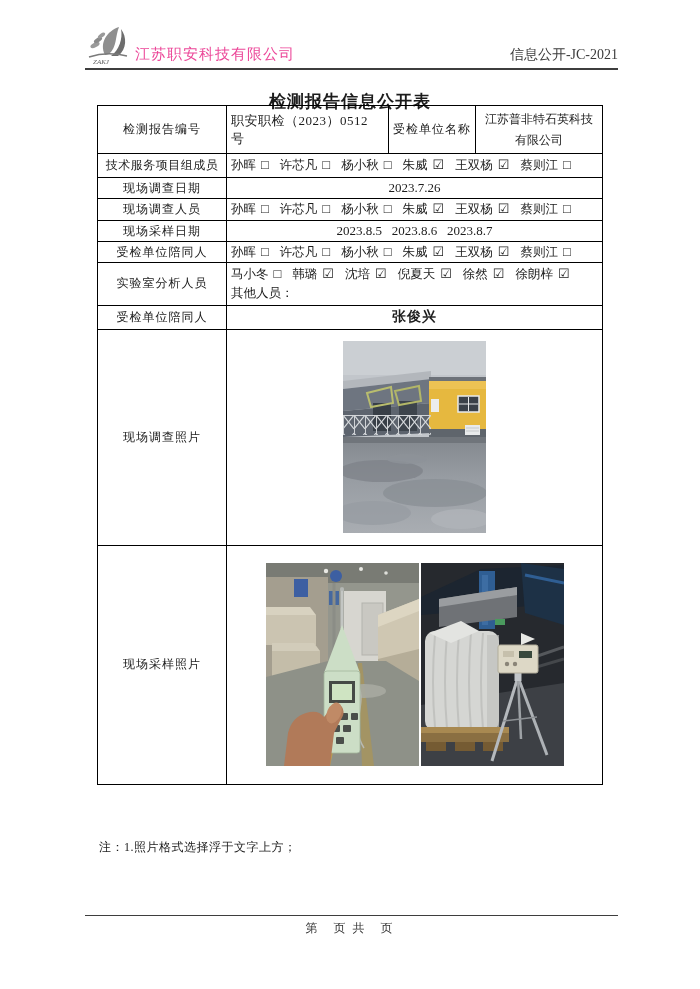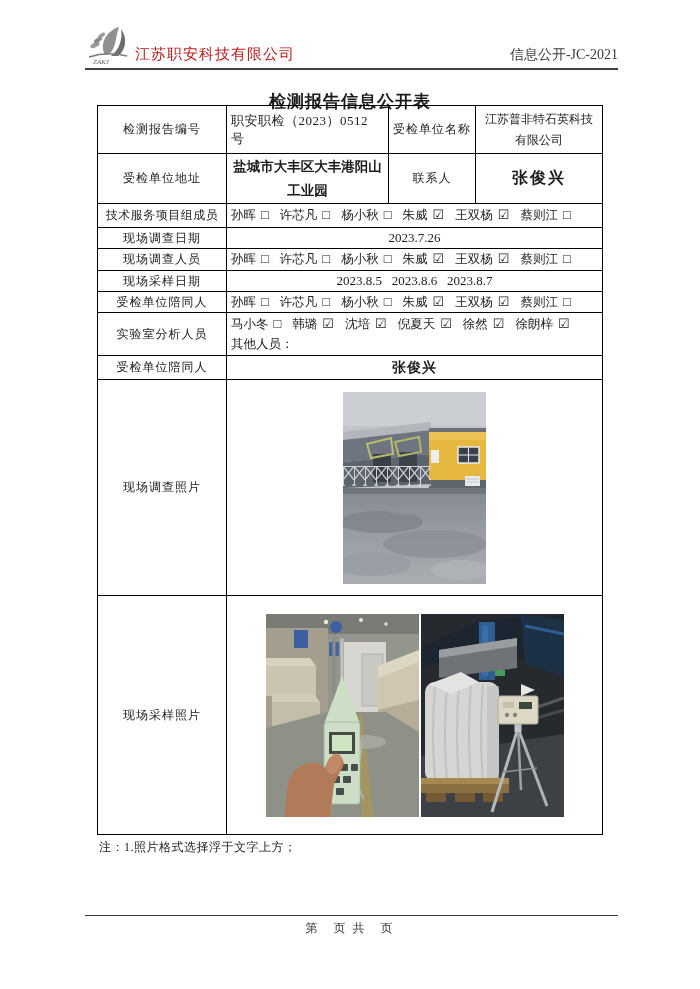--- a/index.html
+++ b/index.html
@@ -8,21 +8,21 @@
     font-family:"Liberation Serif","DejaVu Serif",serif;color:#1c1c1c;
     -webkit-font-smoothing:antialiased;
   }
   .abs{position:absolute;}
 
   
   .header{left:85px;top:24px;width:533px;height:46px;border-bottom:2px solid #3e3e3e;
     display:flex;align-items:flex-end;justify-content:space-between;padding-bottom:3px;box-sizing:border-box;}
   .header-left{display:flex;align-items:flex-end;gap:4px;}
   .logo{width:46px;height:42px;flex:0 0 auto;}
-  .company-name{font-size:15px;color:#b91c1c;letter-spacing:1px;padding-bottom:1px;}
+  .company-name{font-size:15px;color:#ec4899;letter-spacing:1px;padding-bottom:1px;}
   .doc-code{font-size:14px;color:#3b3b3b;padding-bottom:1px;}
 
   
   .page-title{top:90px;left:0;width:700px;text-align:center;font-size:17px;font-weight:bold;letter-spacing:1px;}
 
   
   table.info{left:97px;top:105px;border-collapse:collapse;table-layout:fixed;width:505px;}
   table.info td{border:1.5px solid #000;padding:1px 4px;box-sizing:border-box;overflow:hidden;}
   td.lbl{text-align:center;font-size:12px;letter-spacing:1px;color:#222;}
   td.lbl.tight{letter-spacing:0.5px;padding:1px 1px;}
@@ -78,26 +78,20 @@
     </colgroup>
 
   <tbody>
       <tr style="height:48px;">
     <td class="lbl">检测报告编号</td>
     <td class="report-no">职安职检（2023）0512 号</td>
     <td class="lbl">受检单位名称</td>
     <td class="unit-name">江苏普非特石英科技有限公司</td>
   </tr>
 
-  <tr style="height:48px;">
-    <td class="lbl">受检单位地址</td>
-    <td class="address">盐城市大丰区大丰港阳山工业园</td>
-    <td class="lbl">联系人</td>
-    <td class="contact">张俊兴</td>
-  </tr>
 
   <tr style="height:24px;">
     <td class="lbl tight">技术服务项目组成员</td>
     <td class="members-cell" colspan="3"><span class="member"><span>孙晖</span><span class="cb">□</span></span><span class="member"><span>许芯凡</span><span class="cb">□</span></span><span class="member"><span>杨小秋</span><span class="cb">□</span></span><span class="member"><span>朱威</span><span class="cb">☑</span></span><span class="member"><span>王双杨</span><span class="cb">☑</span></span><span class="member"><span>蔡则江</span><span class="cb">□</span></span></td>
   </tr>
 
   <tr style="height:21px;">
     <td class="lbl">现场调查日期</td>
     <td class="date-cell" colspan="3">2023.7.26</td>
   </tr>

